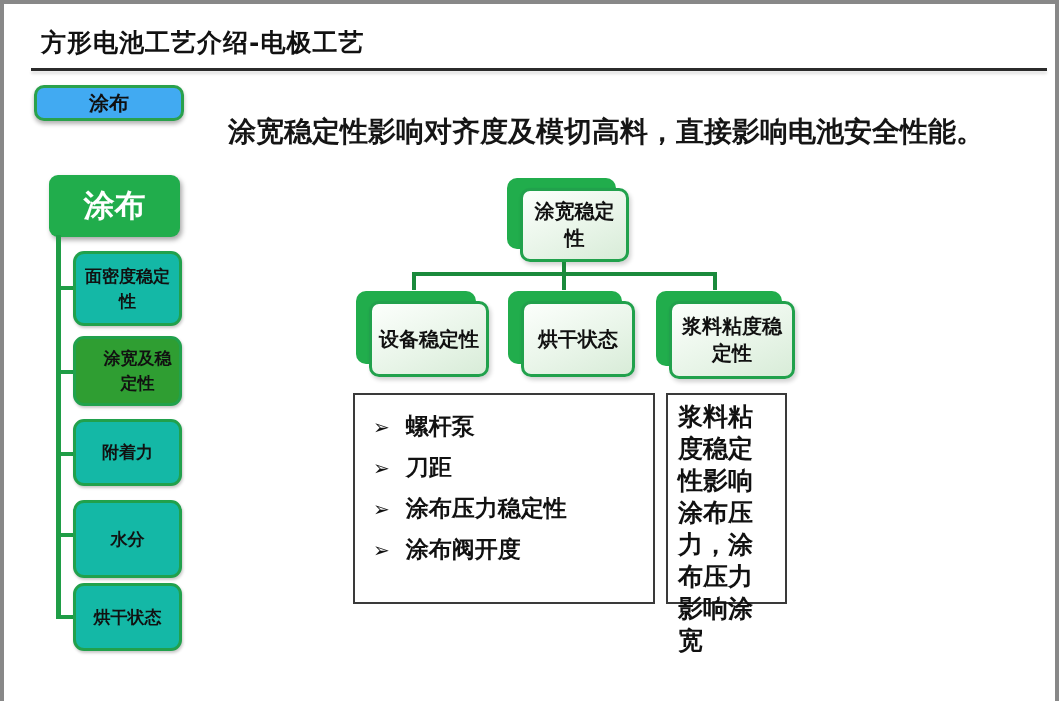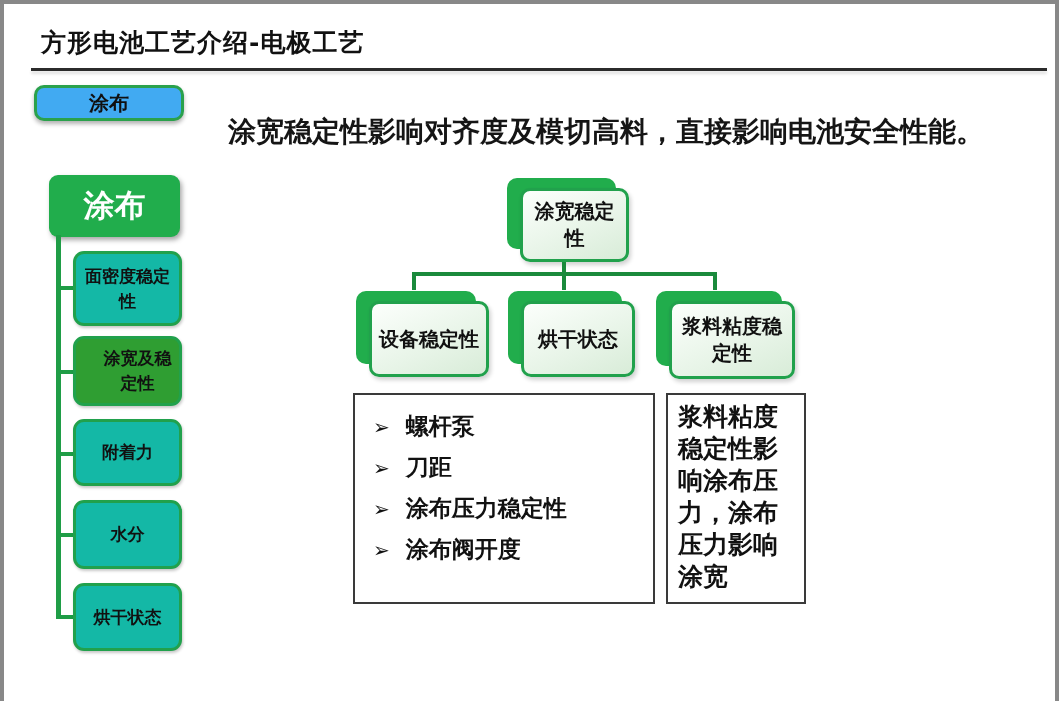--- a/index.html
+++ b/index.html
@@ -66,21 +66,21 @@
     font-size:20px; font-weight:bold; color:#111; line-height:1.35;
     box-shadow:2px 3px 4px rgba(0,0,0,0.18); padding:0 4px;
   }
   .conn{ position:absolute; background:#1a8a3c; }
   
   .detail-box{
     position:absolute; top:387px; height:211px;
     background:#ffffff; border:2px solid #3a3a3a; color:#111;
   }
   .detail-box.left{ left:347px; width:302px; padding:10px 6px 0 14px; }
-  .detail-box.right{ left:660px; width:140px; padding:6px 26px 0 10px;
+  .detail-box.right{ left:660px; width:121px; padding:6px 26px 0 10px;
     font-size:25px; font-weight:bold; line-height:32px; }
   .bullet-row{ display:flex; gap:12px; align-items:baseline;
     font-size:23px; font-weight:bold; line-height:34px; }
   .bullet-glyph{ font-size:20px; }
 </style>
 </head>
 <body>
 
 <div class="slide">
 
@@ -93,21 +93,21 @@
   <div class="trunk"></div>
   <div class="stub" style="top:280px;"></div>
   <div class="stub" style="top:364px;"></div>
   <div class="stub" style="top:446px;"></div>
   <div class="stub" style="top:527px;"></div>
   <div class="stub" style="top:609px;"></div>
 
   <div class="side-item" style="top:245px; height:75px;">面密度稳定性</div>
   <div class="side-item selected" style="top:330px; height:70px;">涂宽及稳定性</div>
   <div class="side-item" style="top:413px; height:67px;">附着力</div>
-  <div class="side-item" style="top:494px; height:69px;">水分</div>
+  <div class="side-item" style="top:494px; height:78px;">水分</div>
   <div class="side-item" style="top:577px; height:68px;">烘干状态</div>
 
   <div class="stack" style="left:499px; top:170px; width:126px; height:88px;">
     <div class="stack-back"></div>
     <div class="stack-front">涂宽稳定性</div>
   </div>
 
   <div class="conn" style="left:556px; top:256px; width:4px; height:12px;"></div>
   <div class="conn" style="left:406px; top:266px; width:305px; height:4px;"></div>
   <div class="conn" style="left:406px; top:268px; width:4px; height:16px;"></div>

